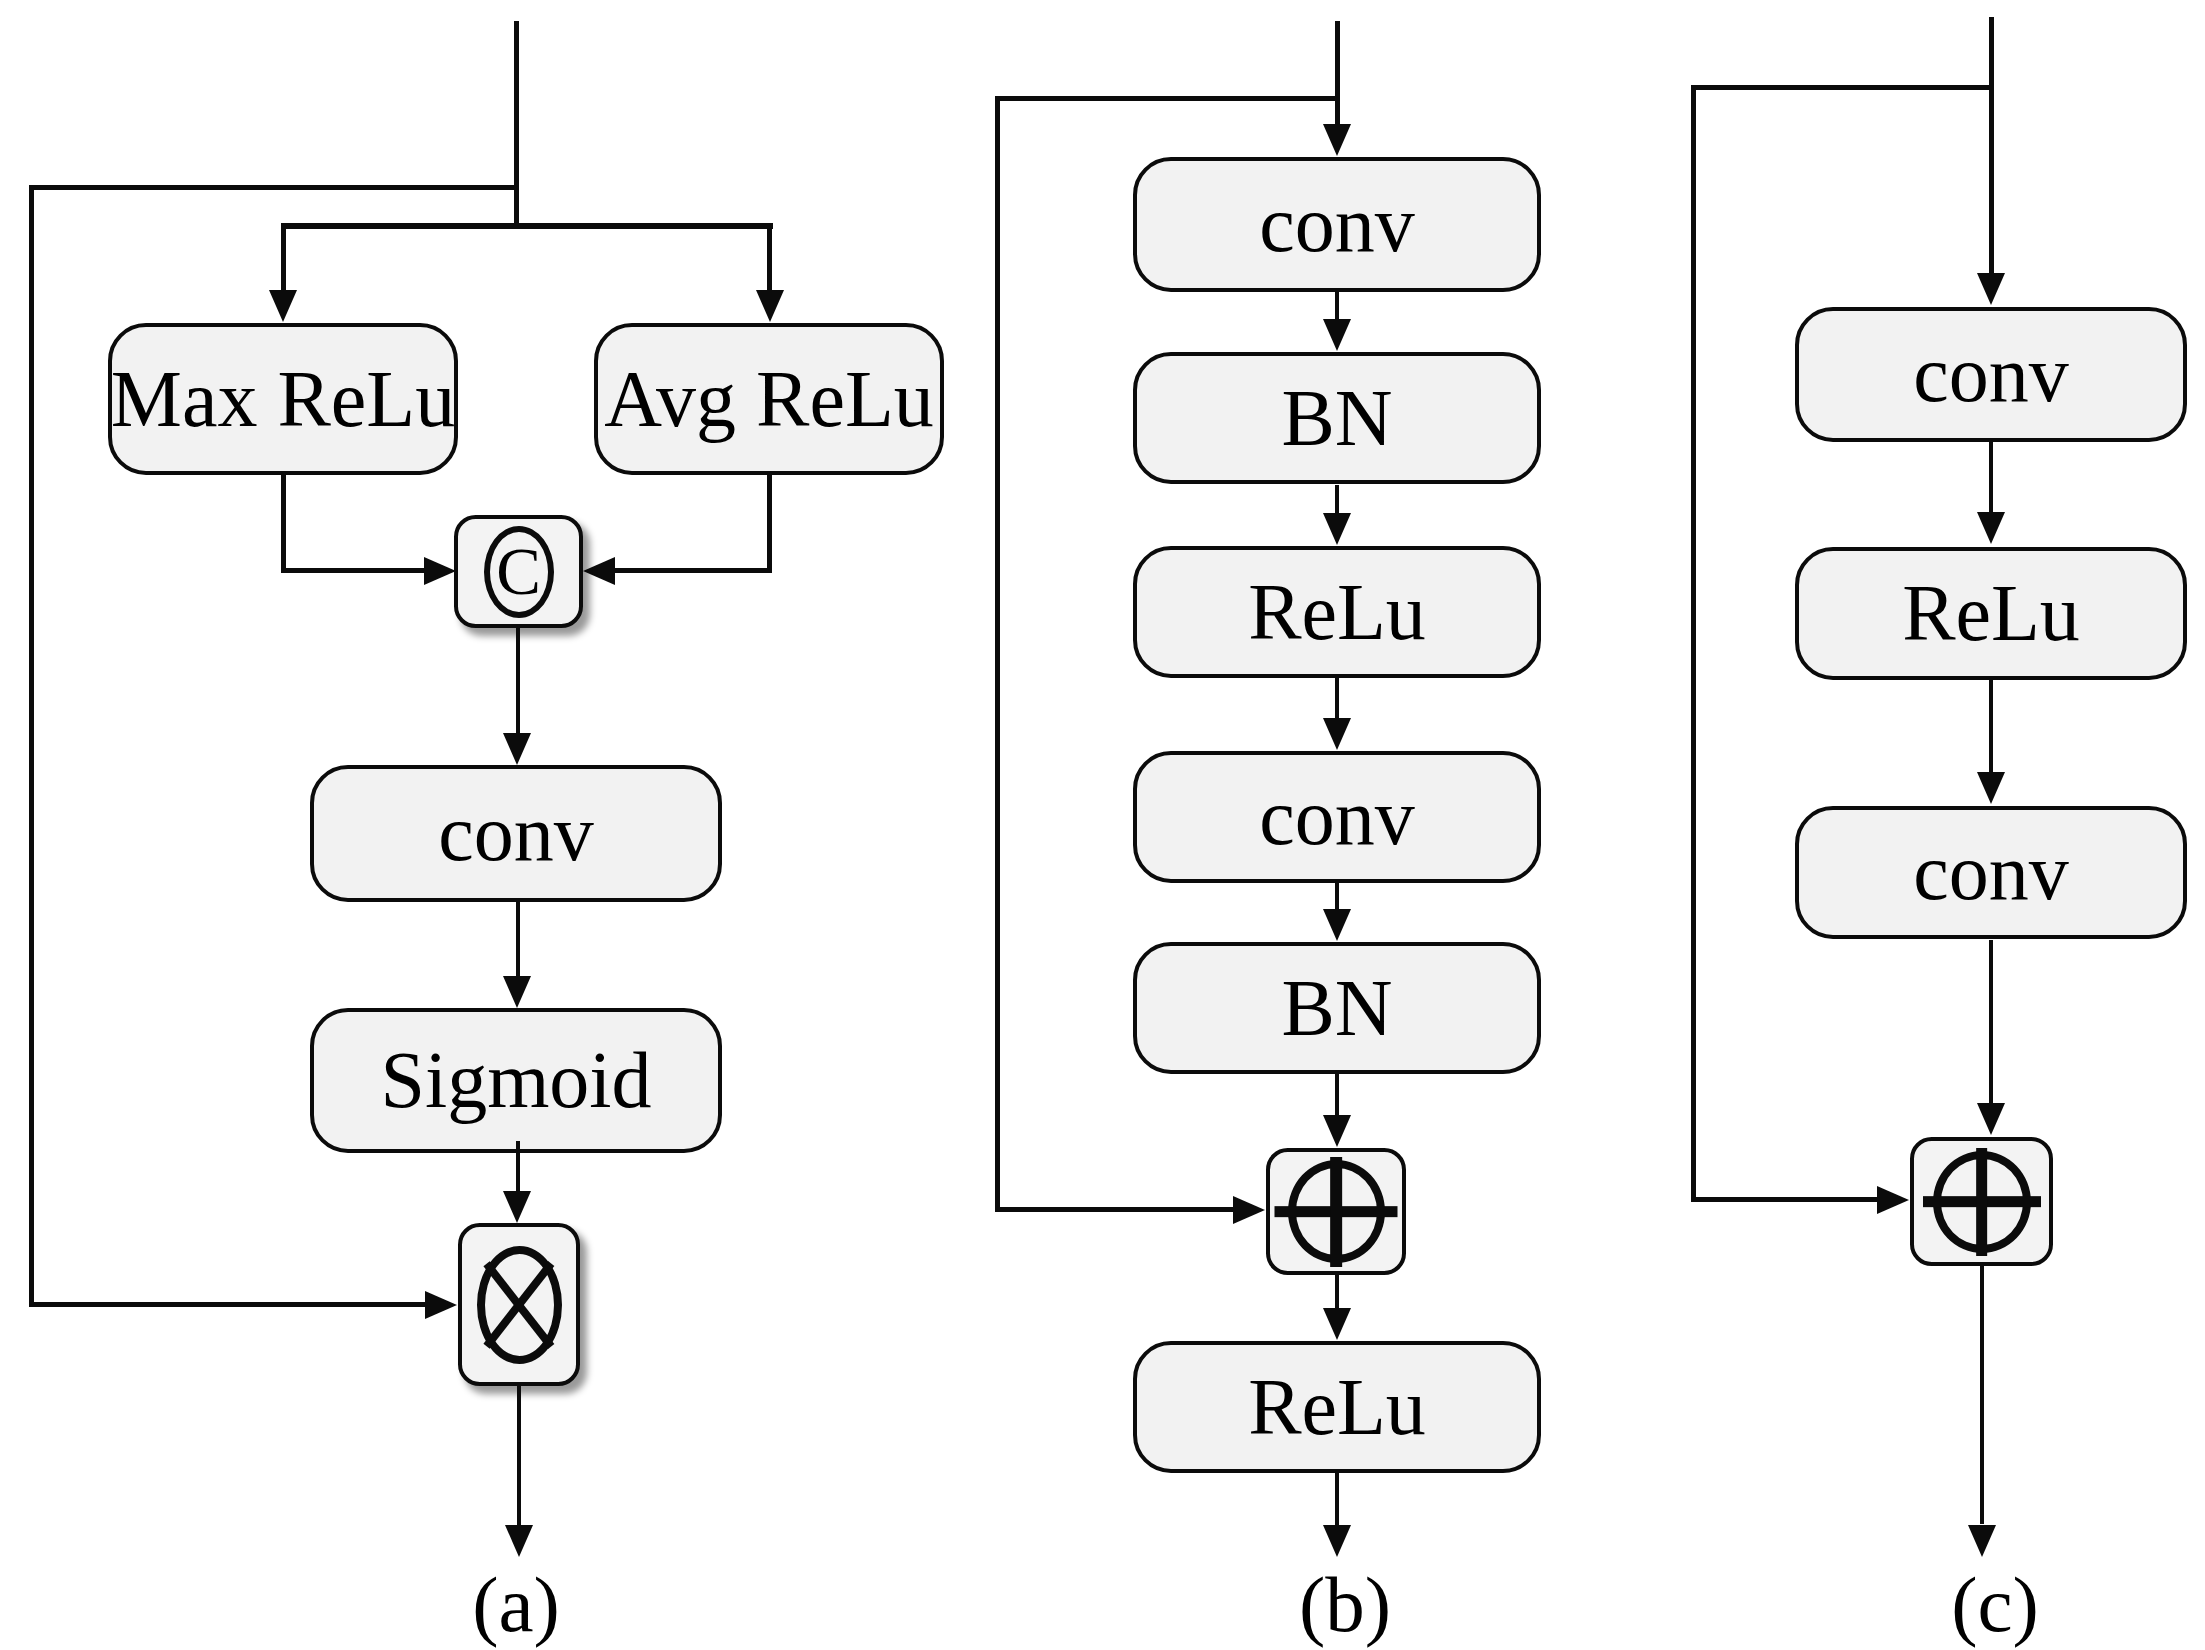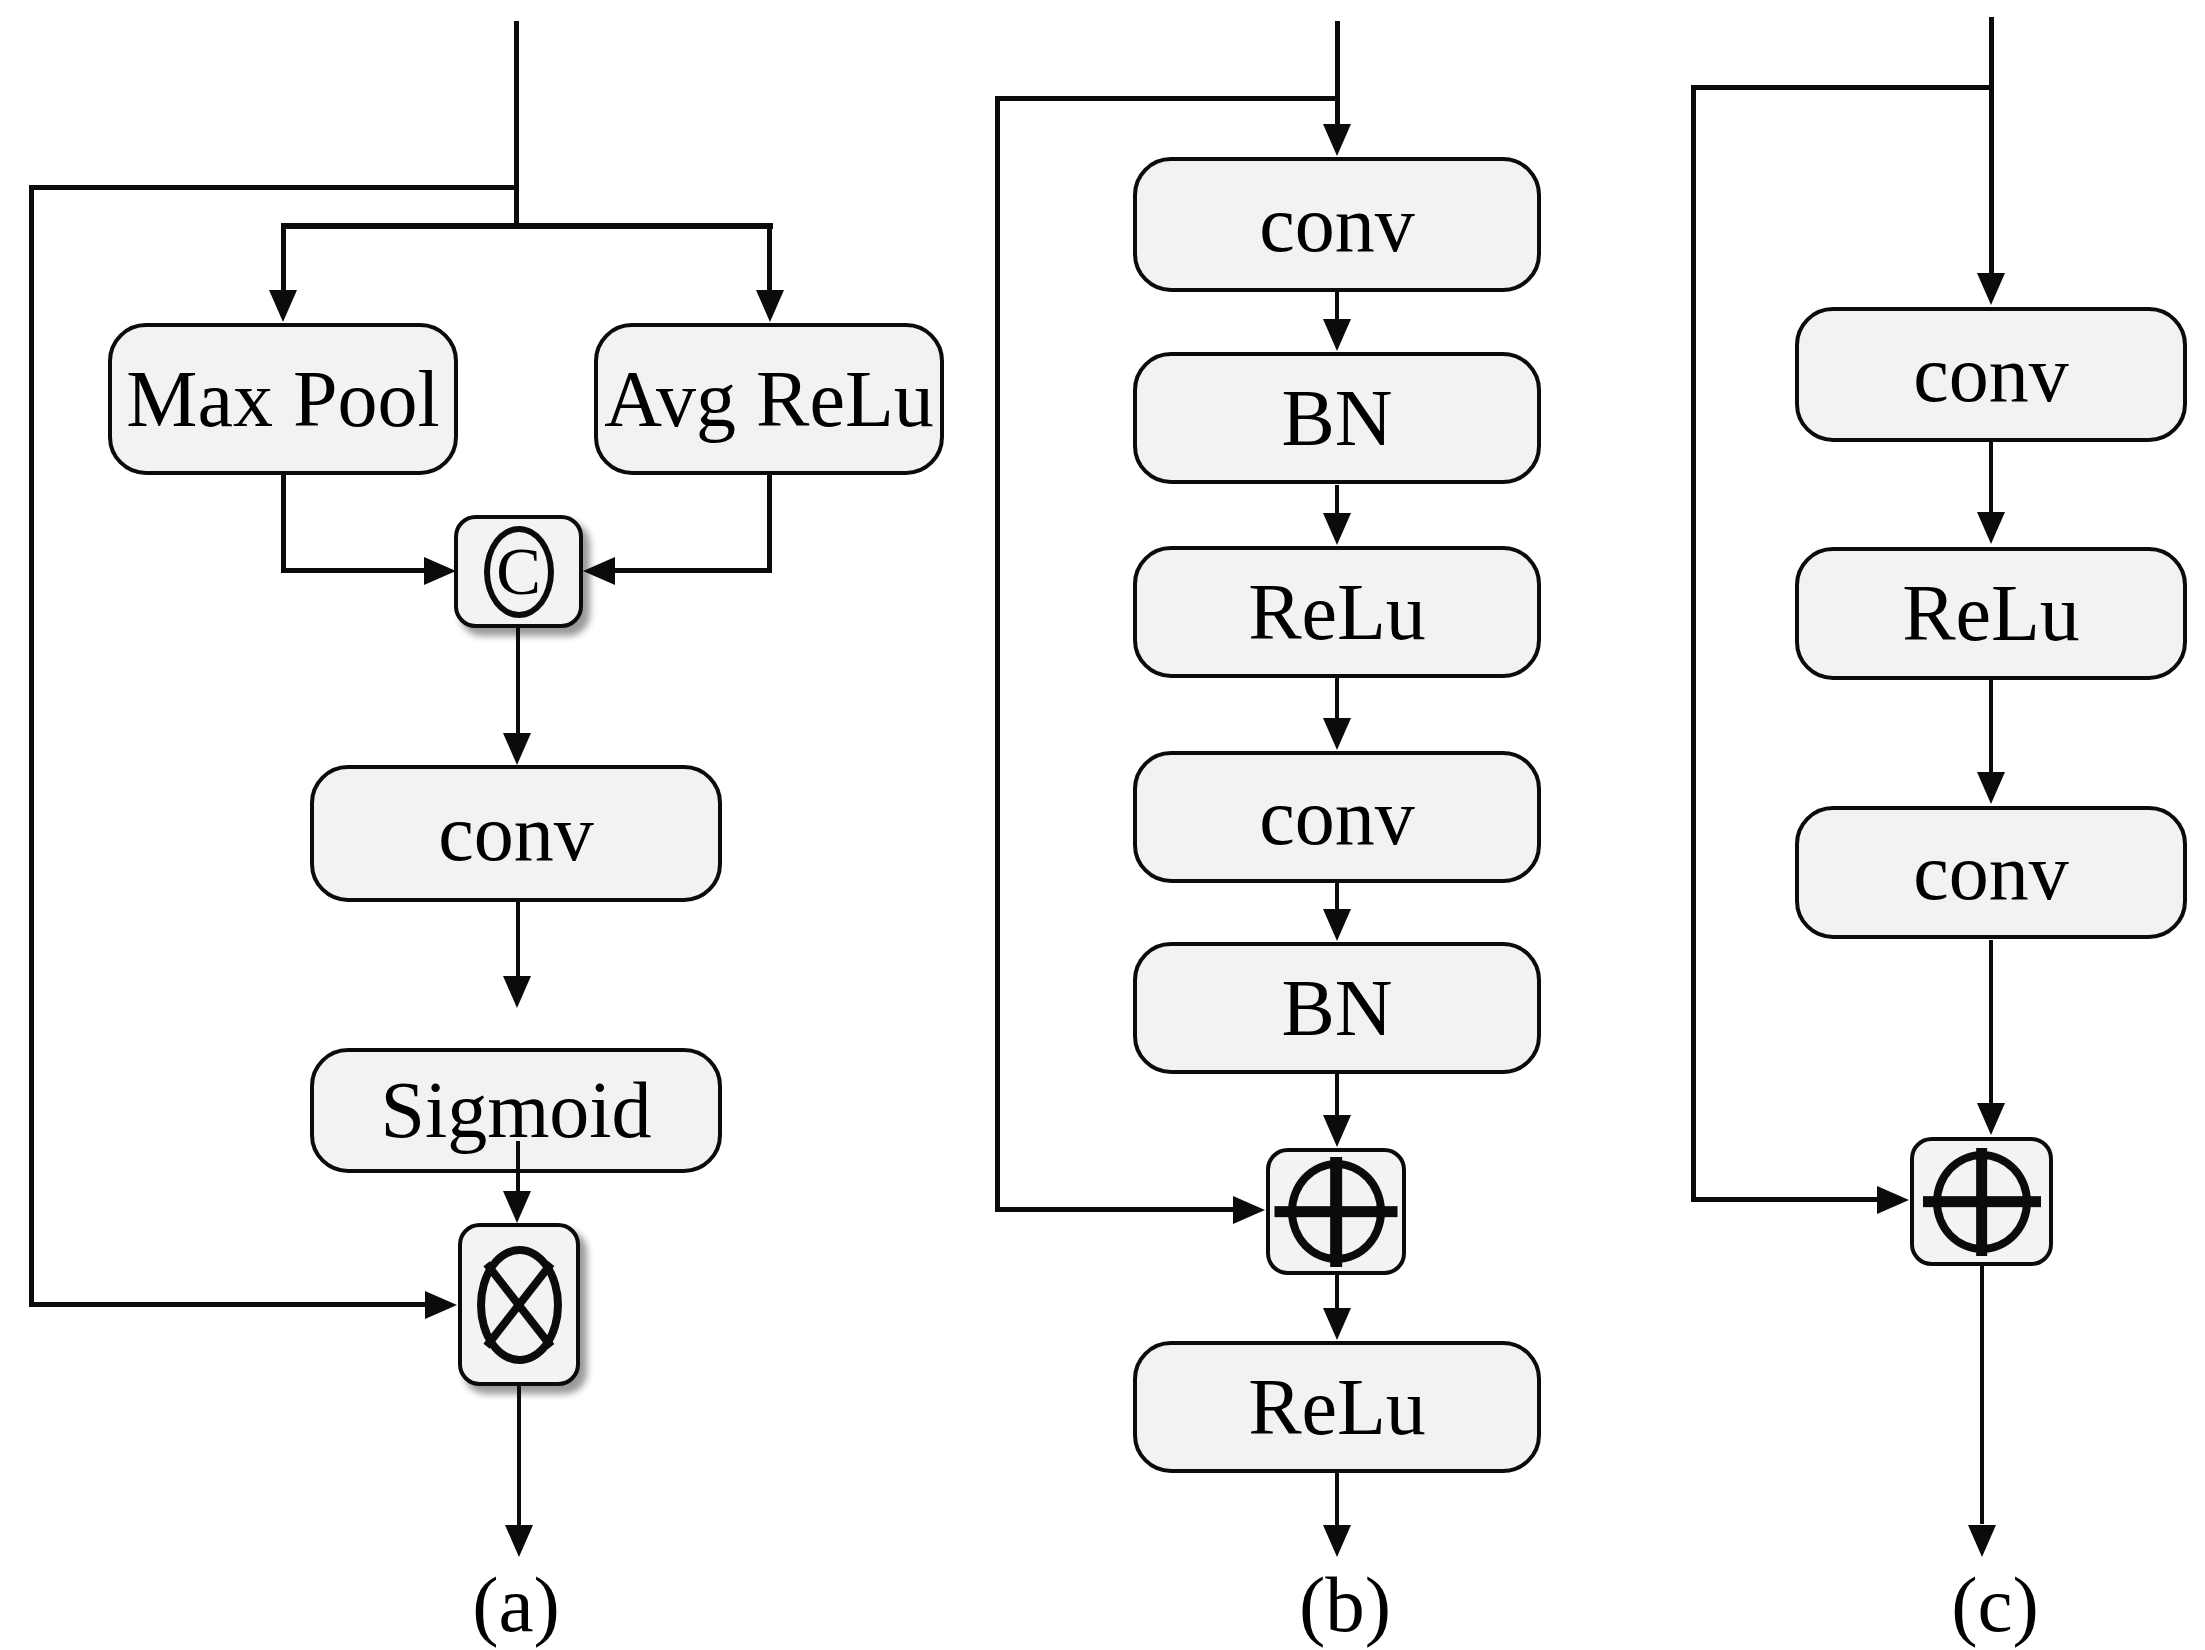--- a/index.html
+++ b/index.html
@@ -60,21 +60,21 @@
     <div class="hline" style="left:29px;top:1302px;width:397px;height:5px;"></div>
     <div class="ah ah-right" style="left:425px;top:1291px;"></div>
 
     <div class="hline" style="left:281px;top:223px;width:492px;height:5.8px;"></div>
     <div class="vline" style="left:281px;top:225px;width:5px;height:68px;"></div>
     <div class="ah ah-down" style="left:269px;top:290px;"></div>
     <div class="vline" style="left:767px;top:225px;width:5px;height:68px;"></div>
     <div class="ah ah-down" style="left:756px;top:290px;"></div>
 
     <div class="box" style="left:108px;top:323px;width:350px;height:152px;">
-      <span>Max Pool</span>
+      <span>Max ReLu</span>
     </div>
     <div class="box" style="left:594px;top:323px;width:350px;height:152px;">
       <span>Avg ReLu</span>
     </div>
 
     <div class="vline" style="left:281px;top:473px;width:5px;height:100px;"></div>
     <div class="vline" style="left:767px;top:473px;width:5px;height:100px;"></div>
     <div class="hline" style="left:281px;top:568px;width:146px;height:5px;"></div>
     <div class="ah ah-right" style="left:424px;top:557px;"></div>
     <div class="hline" style="left:613px;top:568px;width:159px;height:5px;"></div>
@@ -87,21 +87,21 @@
     </div>
 
     <div class="vline" style="left:516px;top:627px;width:4.2px;height:108px;"></div>
     <div class="ah ah-down" style="left:503px;top:733px;"></div>
     <div class="box" style="left:310px;top:765px;width:412px;height:137px;">
       <span>conv</span>
     </div>
 
     <div class="vline" style="left:516px;top:901px;width:4.2px;height:78px;"></div>
     <div class="ah ah-down" style="left:503px;top:976px;"></div>
-    <div class="box" style="left:310px;top:1008px;width:412px;height:125px;margin-top:40px;">
+    <div class="box" style="left:310px;top:1008px;width:412px;height:145px;">
       <span>Sigmoid</span>
     </div>
 
     <div class="vline" style="left:516px;top:1141px;width:4.2px;height:52px;"></div>
     <div class="ah ah-down" style="left:503px;top:1191px;"></div>
 
     <div class="opbox shadowed" style="left:458px;top:1223px;width:122px;height:163px;">
       <div class="ellipse" style="width:85px;height:118px;border-width:8.3px;">
         <div class="opbar" style="width:8.3px;height:105px;transform:translate(-50%,-50%) rotate(38deg);"></div>
         <div class="opbar" style="width:8.3px;height:105px;transform:translate(-50%,-50%) rotate(-38deg);"></div>

